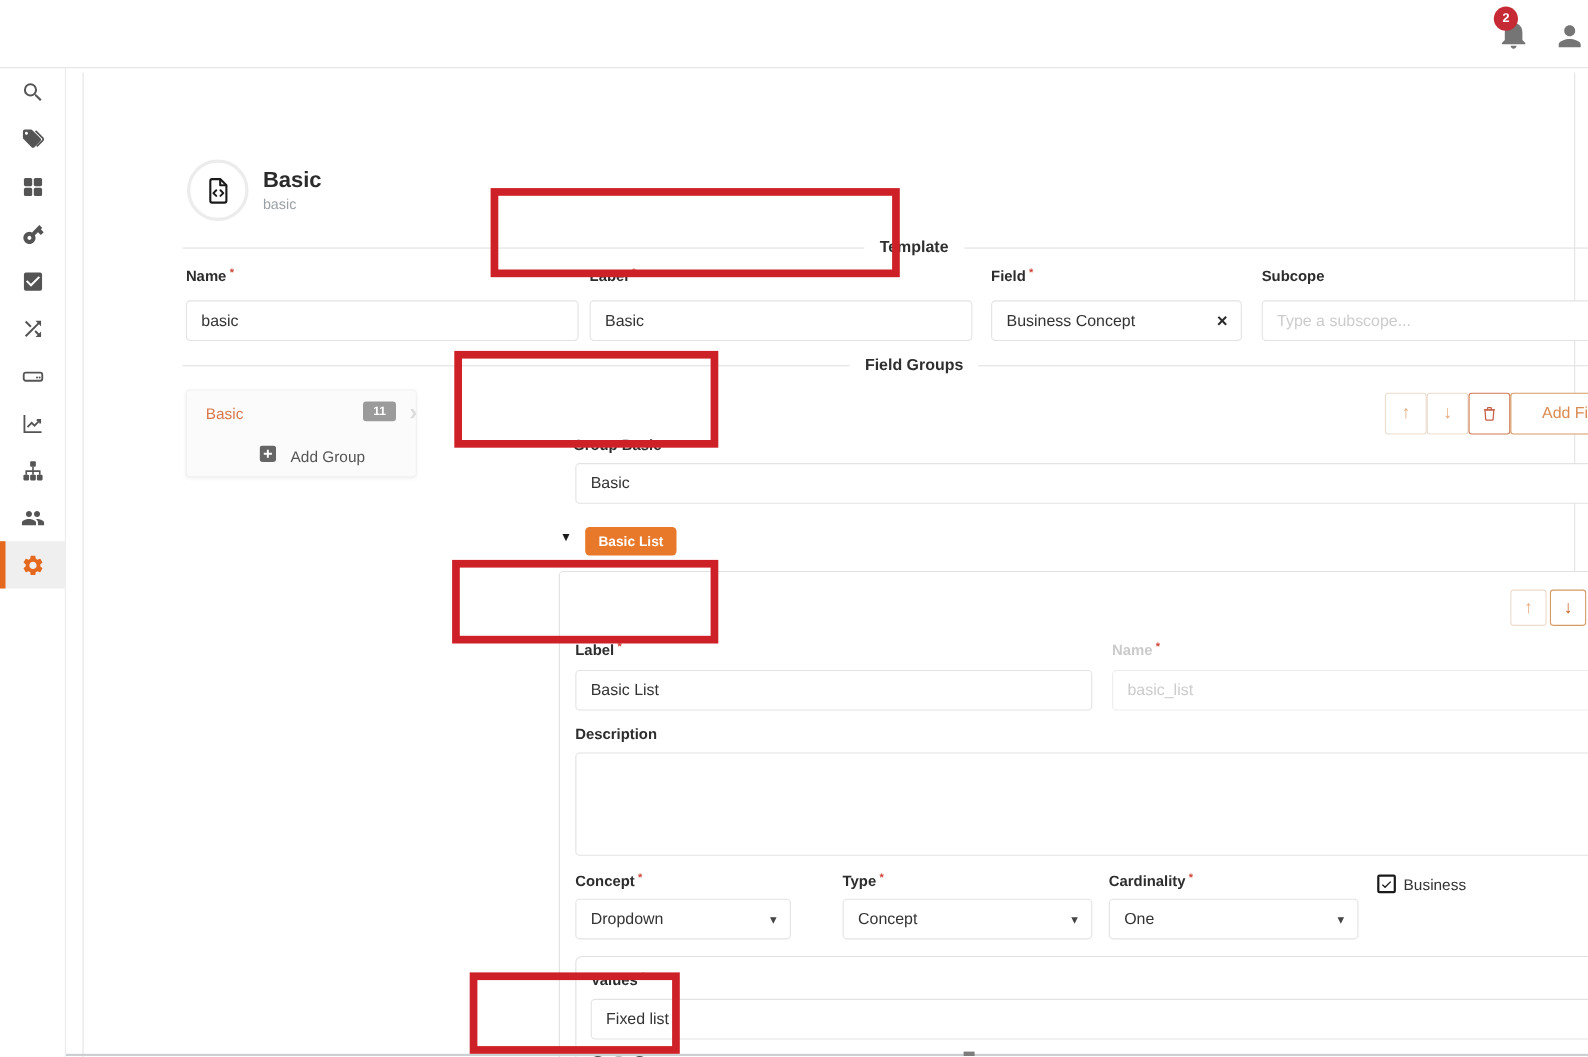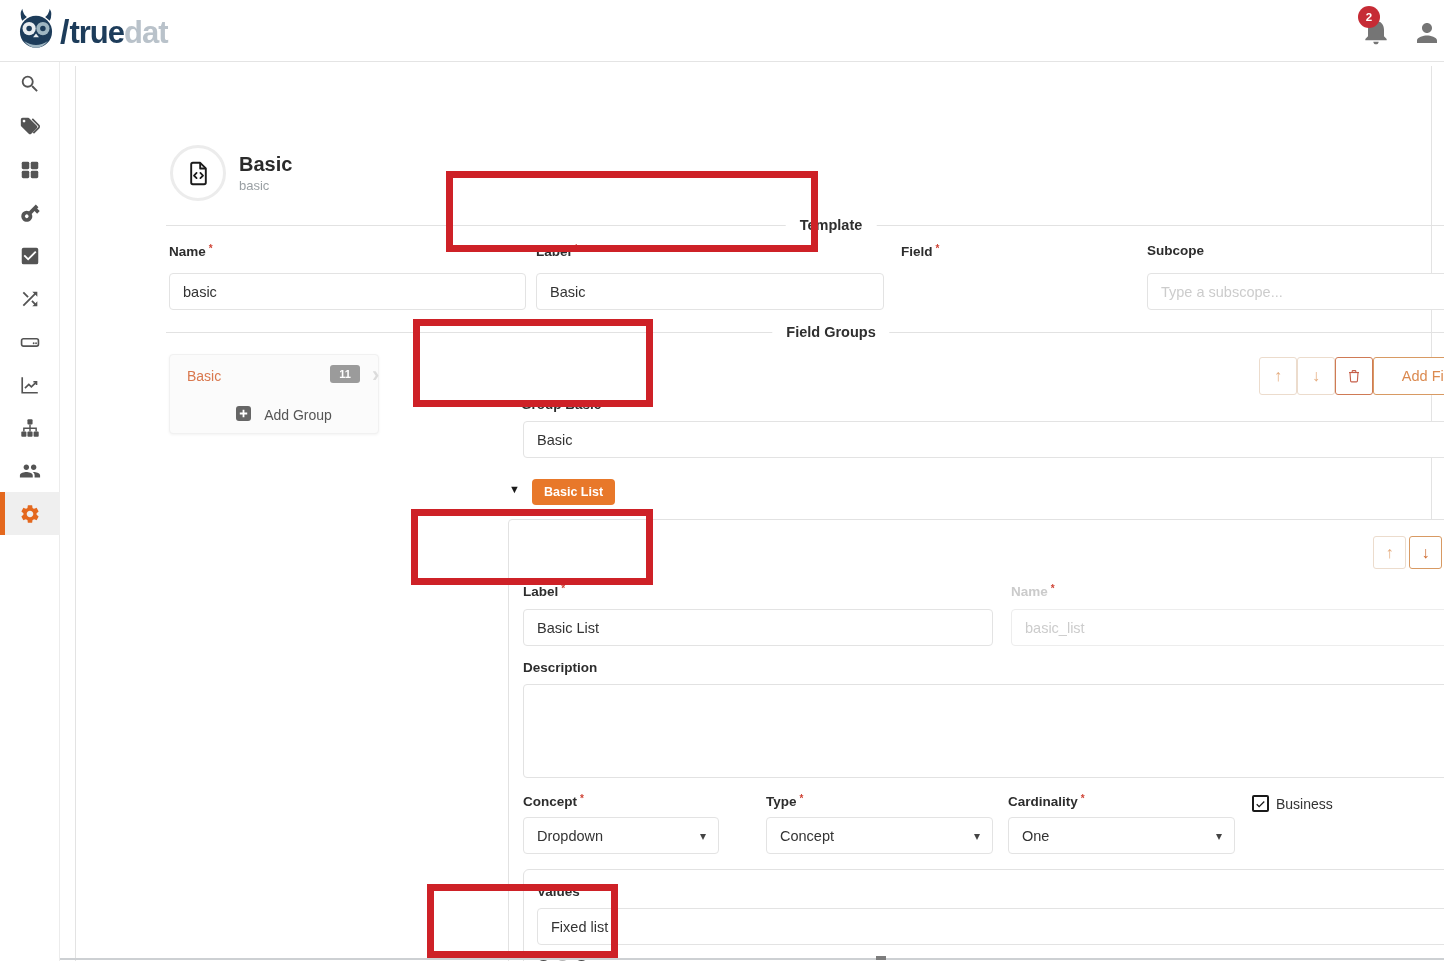--- a/index.html
+++ b/index.html
@@ -81,36 +81,20 @@
 
   .bottom-line { position:absolute; left:0; top:958px; width:1444px; height:2px; background:#cdd0d3; }
   .scroll-thumb { position:absolute; left:876px; top:956px; width:10px; height:4px; background:#7d7d7d; }
 </style>
 </head>
 <body>
 
 <div id="app">
 
   <div id="header">
-    <div class="brand">
-      <span>
-        <svg width="44" height="44" viewBox="0 0 48 48">
-          <path d="M9 2 Q10 8 14 11 L9 15 Q5.5 8 9 2 Z" fill="#1d3c5a"></path>
-          <path d="M39 2 Q38 8 34 11 L39 15 Q42.5 8 39 2 Z" fill="#1d3c5a"></path>
-          <circle cx="24" cy="27" r="17.5" fill="#1d3c5a"></circle>
-          <circle cx="16.5" cy="23.5" r="7.2" fill="#e9edf0"></circle>
-          <circle cx="31.5" cy="23.5" r="7.2" fill="#9fb6c2"></circle>
-          <circle cx="16.5" cy="23.5" r="3" fill="#1d3c5a"></circle>
-          <circle cx="31.5" cy="23.5" r="3" fill="#1d3c5a"></circle>
-          <path d="M24 29 l-3.2 4 h6.4 Z" fill="#e9edf0"></path>
-          <path d="M11 37 Q24 46 37 37 Q31 44.5 24 44.5 Q17 44.5 11 37 Z" fill="#9fb6c2"></path>
-        </svg>
-      </span>
-      <span class="brand-text"><span class="brand-slash">/</span><span class="brand-primary">true</span><span class="brand-secondary">dat</span></span>
-    </div>
 
     <div class="badge-red">2</div>
     <span class="hdr-ico" style="left:1360px; top:15px;">
       <svg width="32" height="32" viewBox="0 0 24 24" fill="#757575">
         <path d="M12 22c1.1 0 2-.9 2-2h-4c0 1.1.89 2 2 2zm6-6v-5c0-3.07-1.64-5.64-4.5-6.32V4c0-.83-.67-1.5-1.5-1.5s-1.5.67-1.5 1.5v.68C7.63 5.36 6 7.92 6 11v5l-2 2v1h16v-1l-2-2z"></path>
       </svg>
     </span>
     <span class="hdr-ico" style="left:1412px; top:18px;">
       <svg width="30" height="30" viewBox="0 0 24 24" fill="#757575">
         <path d="M12 12c2.21 0 4-1.79 4-4s-1.79-4-4-4-4 1.79-4 4 1.79 4 4 4zm0 2c-2.67 0-8 1.34-8 4v2h16v-2c0-2.66-5.33-4-8-4z"></path>
@@ -206,20 +190,24 @@
       <span>Template</span>
     </div>
 
     <div class="lbl req" style="left:93px; top:177px;">Name</div>
     <input class="input" style="left: 93px; top: 207px; width: 357px;" value="basic">
 
     <div class="lbl req" style="left:460px; top:177px;">Label</div>
     <input class="input" style="left: 460px; top: 207px; width: 348px;" value="Basic">
 
     <div class="lbl req" style="left:825px; top:177px;">Field</div>
+    <div class="selectbox" style="left:825px; top:207px; width:228px;">
+      <span>Business Concept</span>
+      <span class="caret" style="font-size:17px; font-weight:700; color:#2b2b2b;">×</span>
+    </div>
 
     <div class="lbl" style="left:1071px; top:177px;">Subcope</div>
     <input class="input" style="left: 1071px; top: 207px; width: 309px;" placeholder="Type a subscope...">
 
     <div class="divider" style="top:266px;">
       <span>Field Groups</span>
     </div>
 
     <div class="groups-panel">
       <div class="group-row">

